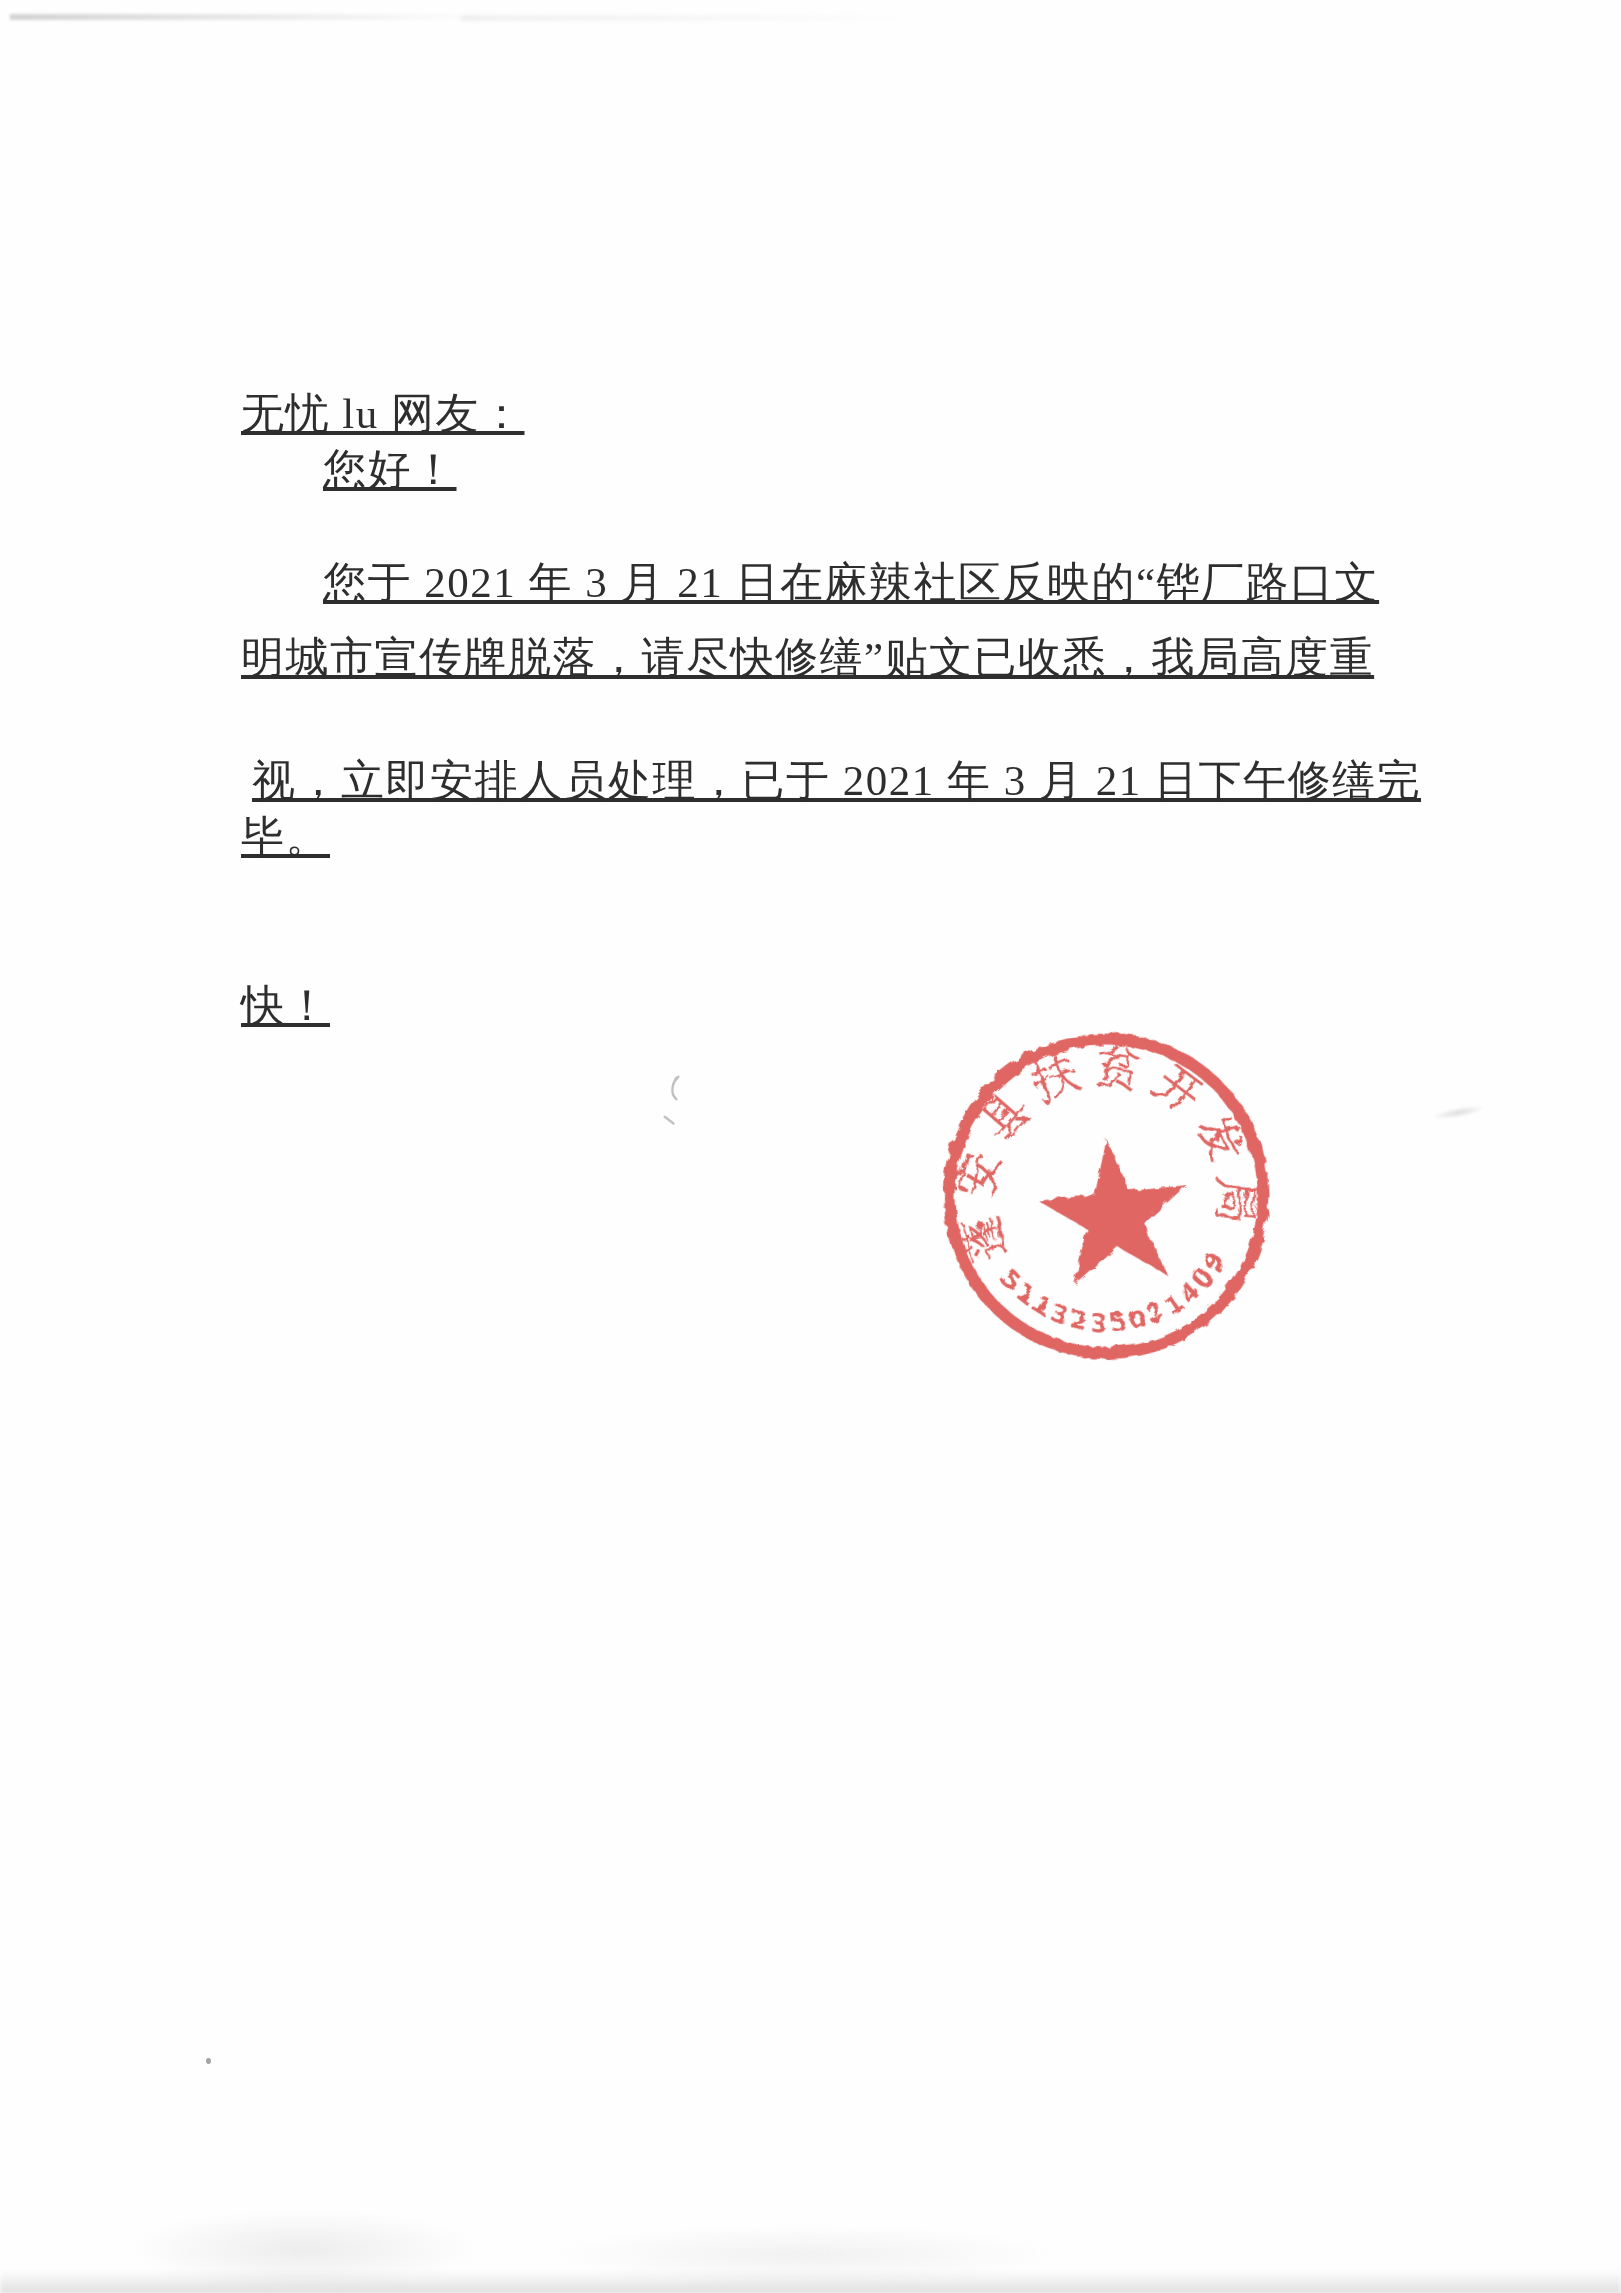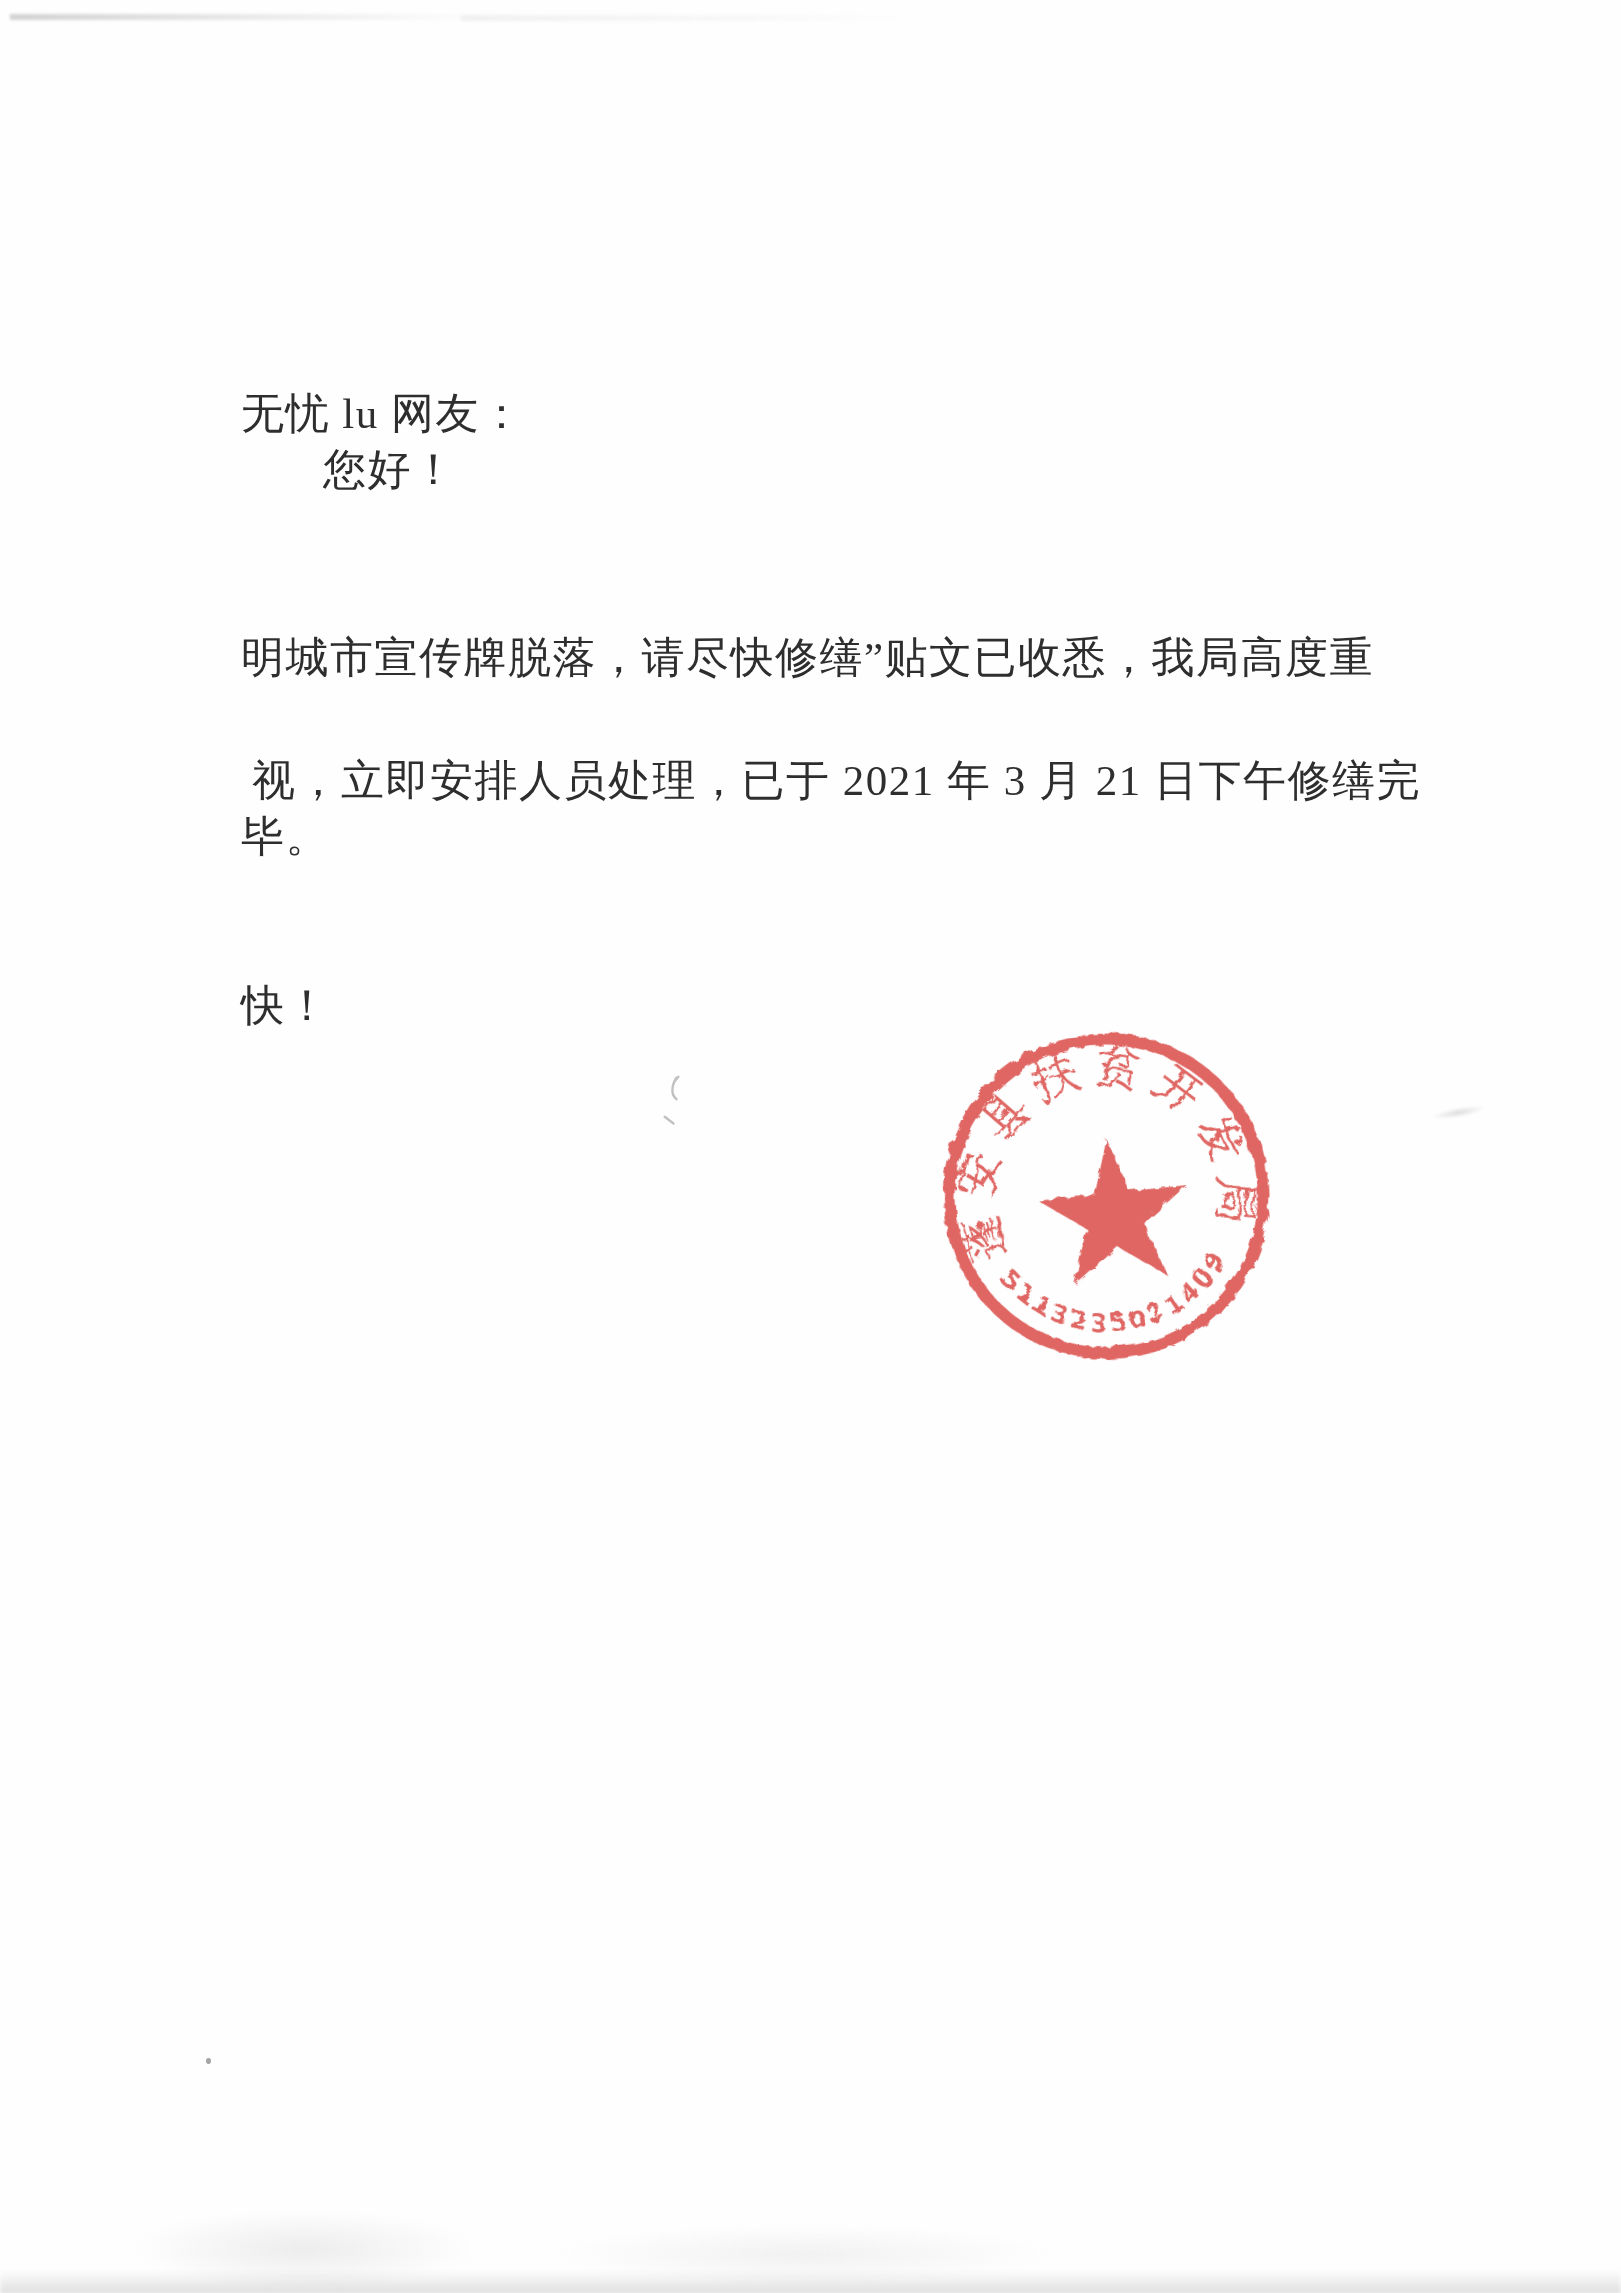--- a/index.html
+++ b/index.html
@@ -14,20 +14,21 @@
     color: #2b2b2b;
   }
   .line {
     position: absolute;
     white-space: pre;
     font-size: 43px;
     line-height: 1;
     letter-spacing: 1.5px;
     color: #2e2e2e;
     font-weight: normal;
+    text-decoration: underline;
   }
   .salutation { left: 241px; top: 392px; }
   .greeting   { left: 323px; top: 448px; }
   .p1l1 { left: 323px; top: 561px; }
   .p1l2 { left: 241px; top: 636px; }
   .p1l3 { left: 252px; top: 729px; margin-top: 30px; }
   .p1l4 { left: 241px; top: 815px; }
   .p2l1 { left: 323px; top: 900px; }
   .p2l2 { left: 241px; top: 984px; }
   .signature { left: 944px; top: 1160px; letter-spacing: 1px; }
@@ -114,20 +115,21 @@
   <div class="artifact bottom-blotch2"></div>
   <div class="artifact dash-right"></div>
   <div class="artifact dot-bottom"></div>
   <svg class="artifact squiggle" viewBox="0 0 70 80">
     <path d="M38,12 C32,22 33,30 38,34 M36,16 l4,-5 M26,52 l9,7" fill="none" stroke="rgba(120,120,120,0.45)" stroke-width="2.5" stroke-linecap="round"></path>
   </svg>
 
   <div class="line salutation">无忧 lu 网友：</div>
   <div class="line greeting">您好！</div>
 
+  <div class="line p1l1">您于 2021 年 3 月 21 日在麻辣社区反映的“铧厂路口文</div>
   <div class="line p1l2">明城市宣传牌脱落，请尽快修缮”贴文已收悉，我局高度重</div>
   <div class="line p1l3">视，立即安排人员处理，已于 2021 年 3 月 21 日下午修缮完</div>
   <div class="line p1l4">毕。</div>
 
   <div class="line p2l2">快！</div>
 
 
   <svg class="stamp-svg" viewBox="-185 -185 370 370">
     <defs>
       <filter id="rough" x="-15%" y="-15%" width="130%" height="130%">

